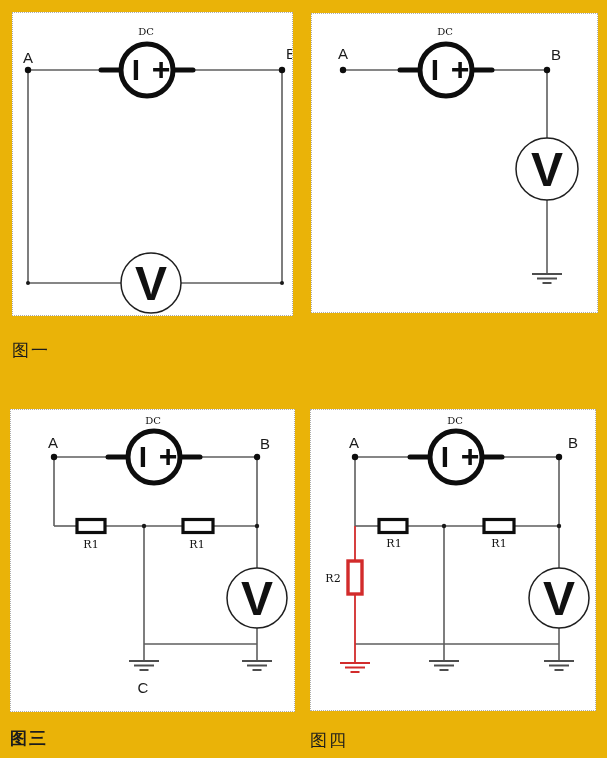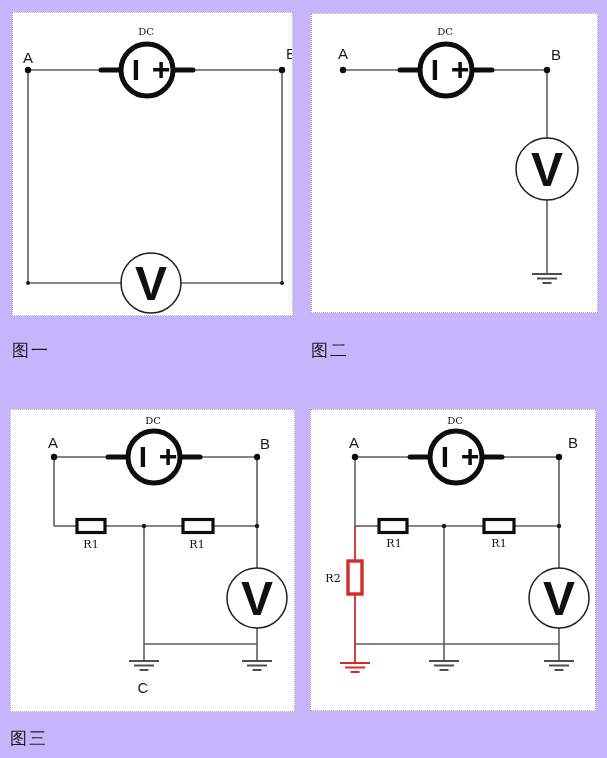--- a/index.html
+++ b/index.html
@@ -1,16 +1,16 @@
 <!DOCTYPE html>
 <html><head>
 <meta charset="utf-8">
 <style>
   html,body{margin:0;padding:0;background:#ffffff;}
-  .canvas{position:relative;width:607px;height:758px;background:#c4b5fd;overflow:hidden;
+  .canvas{position:relative;width:607px;height:758px;background:#eab308;overflow:hidden;
           font-family:"Liberation Sans",sans-serif;}
   .panel{position:absolute;border:1px dotted #adadad;background:#ffffff;box-sizing:border-box;}
   .caption{position:absolute;text-align:left;font-family:"Liberation Serif","DejaVu Serif",serif;
            font-size:17px;color:#1c1c1c;letter-spacing:2px;}
   svg{display:block;}
   .wire{stroke:#5e5e5e;stroke-width:1.6;fill:none;}
   .wire-red{stroke:#d22b2b;stroke-width:1.8;fill:none;}
   .stub{stroke:#0d0d0d;stroke-width:5;stroke-linecap:round;}
   .meter-heavy{fill:#ffffff;stroke:#0d0d0d;stroke-width:5;}
   .meter-light{fill:#ffffff;stroke:#1f1f1f;stroke-width:1.5;}
@@ -89,21 +89,20 @@
         <line class="gnd" x1="220" y1="260" x2="250" y2="260"></line>
         <line class="gnd" x1="225" y1="264.5" x2="245" y2="264.5"></line>
         <line class="gnd" x1="230.5" y1="269" x2="239.5" y2="269"></line>
       </g>
       <circle class="node-dot" cx="31" cy="56" r="3.2"></circle>
       <circle class="node-dot" cx="235" cy="56" r="3.2"></circle>
       <text class="lbl-node mid" x="31" y="45">A</text>
       <text class="lbl-node mid" x="244" y="46">B</text>
     </svg>
   </div>
-  <div class="caption" style="left:311px;top:339px;width:287px;">图二</div>
 
   <div class="panel" style="left:10px;top:409px;width:285px;height:303px;">
     <svg width="283" height="301" viewBox="0 0 283 301">
       <g>
         <line class="wire" x1="43" y1="47" x2="99" y2="47"></line>
         <line class="wire" x1="187" y1="47" x2="246" y2="47"></line>
         <line class="wire" x1="43" y1="47" x2="43" y2="116"></line>
         <line class="wire" x1="43" y1="116" x2="66" y2="116"></line>
         <line class="wire" x1="94" y1="116" x2="172" y2="116"></line>
         <line class="wire" x1="202" y1="116" x2="246" y2="116"></line>
@@ -144,21 +143,21 @@
       </g>
       <circle class="node-dot" cx="43" cy="47" r="3.2"></circle>
       <circle class="node-dot" cx="246" cy="47" r="3.2"></circle>
       <circle class="jdot" cx="133" cy="116" r="2.2"></circle>
       <circle class="jdot" cx="246" cy="116" r="2.2"></circle>
       <text class="lbl-node mid" x="42" y="38">A</text>
       <text class="lbl-node mid" x="254" y="39">B</text>
       <text class="lbl-node mid" x="132" y="283">C</text>
     </svg>
   </div>
-  <div class="caption" style="left:10px;top:727px;width:285px;">图三</div>
+  <div class="caption" style="left:10px;top:727px;width:285px;font-weight:bold;">图三</div>
 
   <div class="panel" style="left:310px;top:409px;width:286px;height:302px;">
     <svg width="284" height="300" viewBox="0 0 284 300">
       <g>
         <line class="wire" x1="44" y1="47" x2="101" y2="47"></line>
         <line class="wire" x1="189" y1="47" x2="248" y2="47"></line>
         <line class="wire" x1="44" y1="47" x2="44" y2="116"></line>
         <line class="wire" x1="44" y1="116" x2="68" y2="116"></line>
         <line class="wire" x1="96" y1="116" x2="173" y2="116"></line>
         <line class="wire" x1="203" y1="116" x2="248" y2="116"></line>
@@ -209,14 +208,15 @@
         <line class="gnd" x1="243.5" y1="260" x2="252.5" y2="260"></line>
       </g>
       <circle class="node-dot" cx="44" cy="47" r="3.2"></circle>
       <circle class="node-dot" cx="248" cy="47" r="3.2"></circle>
       <circle class="jdot" cx="133" cy="116" r="2.2"></circle>
       <circle class="jdot" cx="248" cy="116" r="2.2"></circle>
       <text class="lbl-node mid" x="43" y="38">A</text>
       <text class="lbl-node mid" x="262" y="38">B</text>
     </svg>
   </div>
+  <div class="caption" style="left:310px;top:729px;width:286px;">图四</div>
 
 </div>
 
 </body></html>

